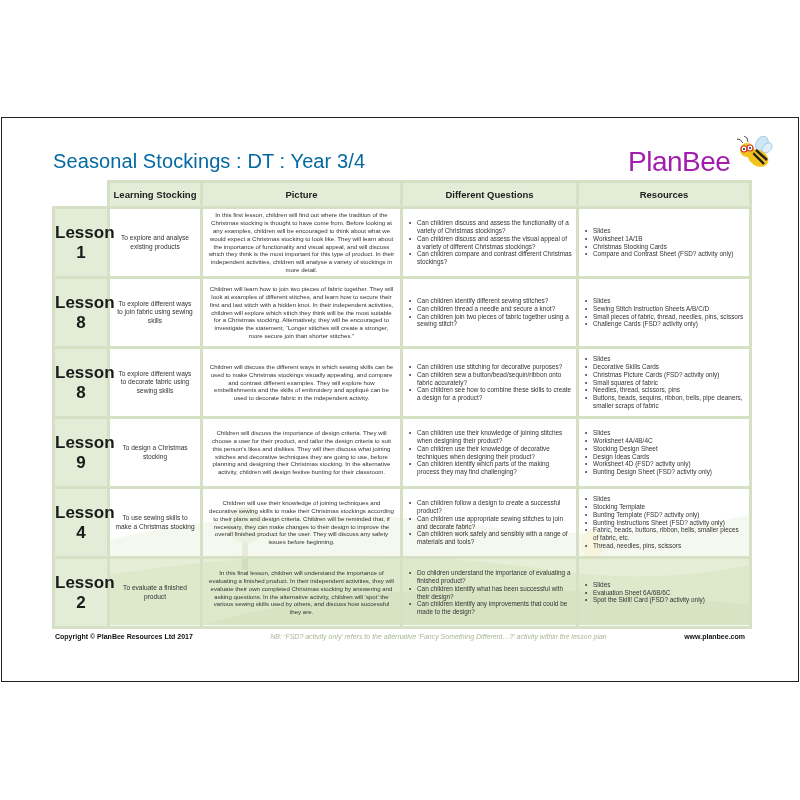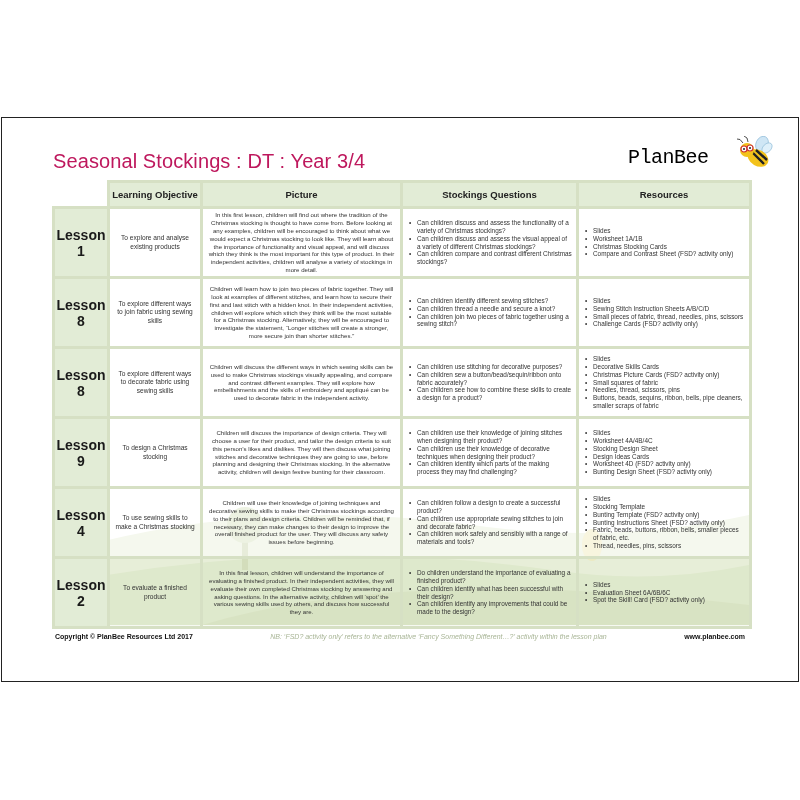--- a/index.html
+++ b/index.html
@@ -5,27 +5,27 @@
   * { box-sizing: border-box; margin: 0; padding: 0; }
   html, body { width: 800px; height: 800px; background: #ffffff; overflow: hidden; }
   body { font-family: "Liberation Sans", "DejaVu Sans", sans-serif; color: #222; position: relative; }
 
   .page {
     position: absolute; left: 1px; top: 117px; width: 798px; height: 565px;
     border: 1px solid #222; background: #fff;
   }
   .title {
     position: absolute; left: 53px; top: 150px;
-    font-size: 20px; color: #be185d; letter-spacing: 0.1px;
+    font-size: 20px; color: #0369a1; letter-spacing: 0.1px;
   }
   .logo {
     position: absolute; left: 628px; top: 146px; height: 32px;
   }
   .logo-text {
-    font-size: 20px; color: #000000; letter-spacing: -0.5px; font-weight: normal; font-family: Liberation Mono, monospace;
+    font-size: 28px; color: #a21caf; letter-spacing: -0.5px; font-weight: normal;
   }
   .logo-bee { position: absolute; left: 106px; top: -10px; width: 40px; height: 34px; }
 
   .table-wrap {
     position: absolute; left: 52px; top: 180px; width: 697px; height: 445px;
   }
   .bg-scene {
     position: absolute; left: 0; top: 295px; width: 697px; height: 150px;
     pointer-events: none;
   }
@@ -34,21 +34,21 @@
   }
   td, th {
     border: 3px solid #d6e0c4; vertical-align: middle;
   }
   th {
     background: #e2ecd6; height: 26px; font-size: 9.5px; font-weight: bold; color: #222;
     text-align: center;
   }
   th.corner { background: transparent; border-top-color: transparent; border-left-color: transparent; }
   td.lesson {
-    background: #e2ecd6; font-weight: bold; font-size: 14px; text-align: center; color: #1a1a1a;
+    background: #e2ecd6; font-weight: bold; font-size: 17px; text-align: center; color: #1a1a1a;
   }
   td.obj { font-size: 6.6px; text-align: center; padding: 0 5px; line-height: 1.3; color: #333; }
   td.ov { font-size: 6.1px; text-align: center; padding: 0 5px; line-height: 1.28; color: #333; }
   td.aq, td.res { font-size: 6.4px; padding: 0 4px 0 6px; line-height: 1.22; color: #333; }
   tr.row td { height: 70px; background: rgba(255,255,255,0.92); }
   tr.row td.lesson { background: #e2ecd6; }
   tr.row.r5 td:not(.lesson) { background: rgba(255,255,255,0.55); }
   tr.row.r6 td:not(.lesson) { background: rgba(230,238,214,0.35); }
   ul { list-style: none; }
   li { position: relative; padding-left: 8px; }
@@ -98,23 +98,23 @@
     <colgroup>
       <col style="width:55px">
         <col style="width:93px">
         <col style="width:200px">
         <col style="width:176px">
         <col style="width:173px">
     </colgroup>
     <thead>
       <tr>
         <th class="corner"></th>
-        <th>Learning Objective</th>
+        <th>Learning Stocking</th>
         <th>Picture</th>
-        <th>Stockings Questions</th>
+        <th>Different Questions</th>
         <th>Resources</th>
       </tr>
     </thead>
     <tbody>
       <tr class="row r1">
         <td class="lesson">Lesson 1</td>
         <td class="obj">To explore and analyse existing products</td>
         <td class="ov">In this first lesson, children will find out where the tradition of the Christmas stocking is thought to have come from. Before looking at any examples, children will be encouraged to think about what we would expect a Christmas stocking to look like. They will learn about the importance of functionality and visual appeal, and will discuss which they think is the most important for this type of product. In their independent activities, children will analyse a variety of stockings in more detail.</td>
         <td class="aq">
             <ul>

